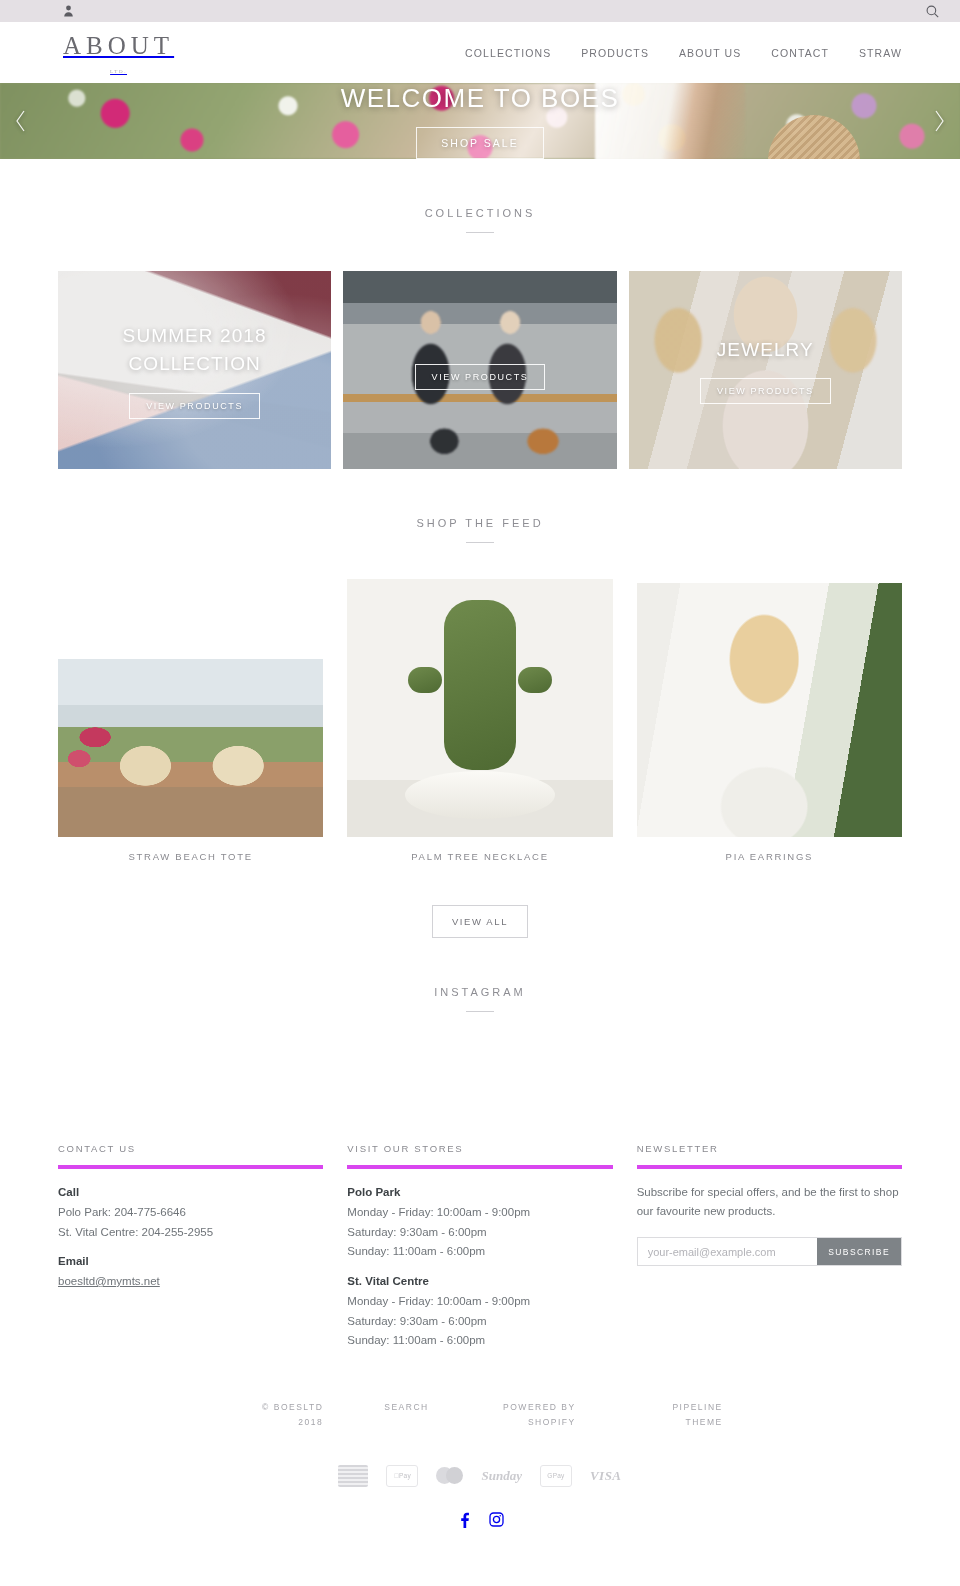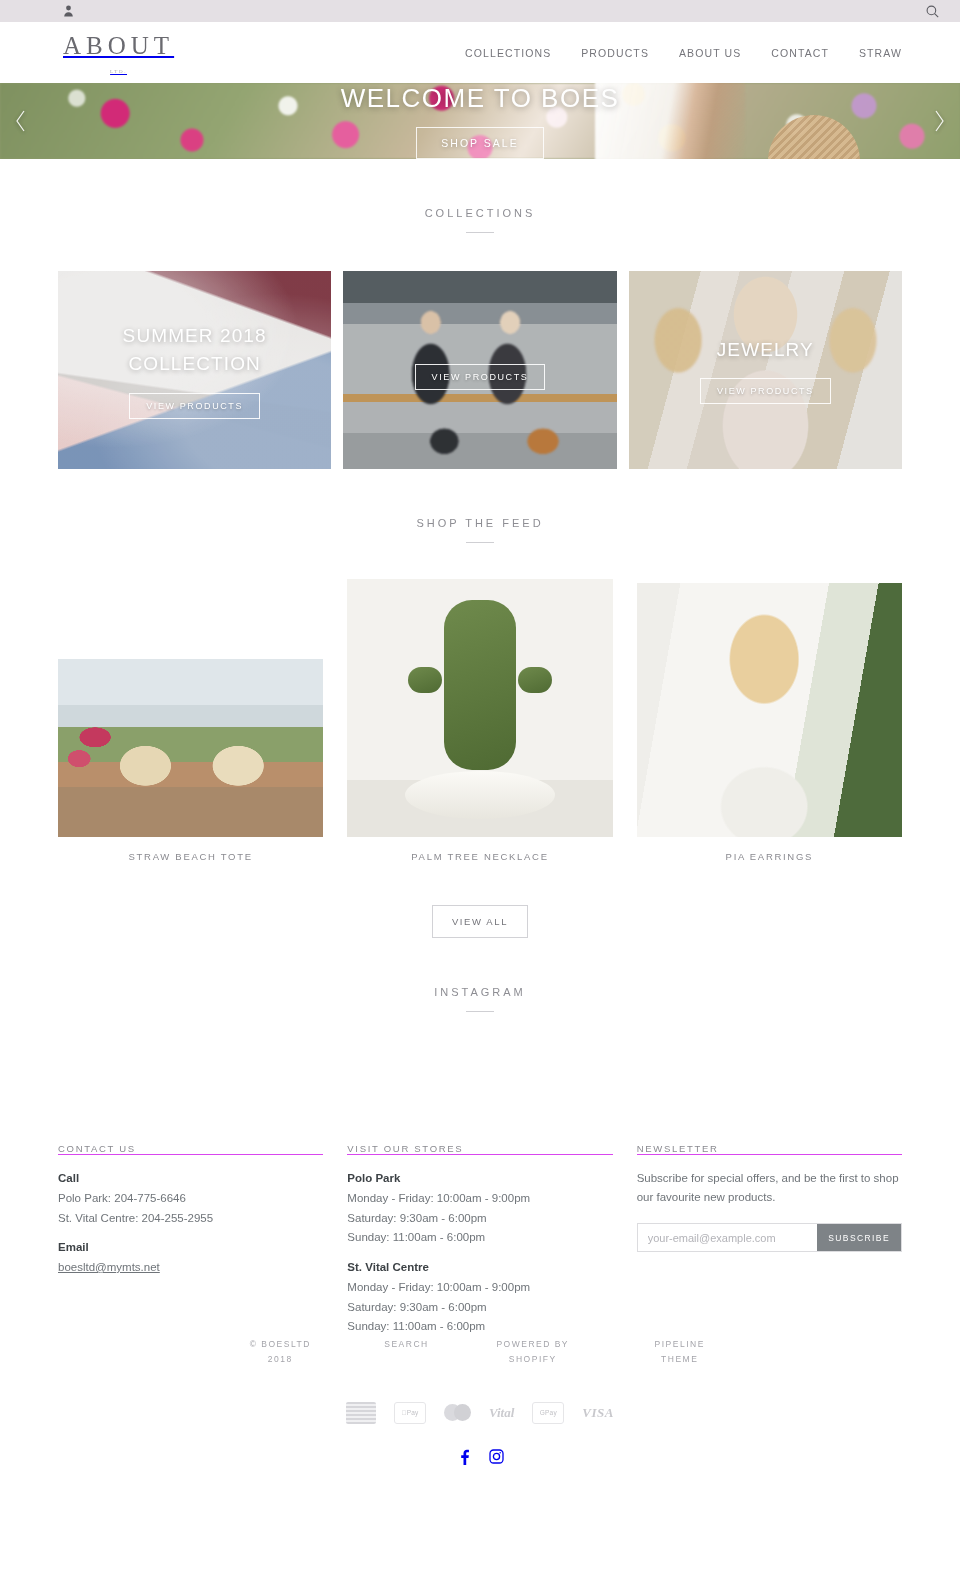--- a/index.html
+++ b/index.html
@@ -343,21 +343,22 @@
   .footer-cols {
     display: grid;
     grid-template-columns: repeat(3, 1fr);
     gap: 24px;
     padding-top: 35px;
   }
   .footer-title {
     font-size: 9.5px;
     letter-spacing: 1.7px;
     color: #8a8a90;
-    border-bottom: 1px solid #d946ef;
+    padding-bottom: 11px;
+    border-bottom: 4px solid #d946ef;
   }
   .footer-body { padding-top: 14px; font-size: 11.5px; line-height: 1.72; color: #6f7479; }
   .footer-strong { font-weight: bold; color: #3d4246; }
   .footer-gap { height: 10px; }
   .footer-link { color: #6f7479; text-decoration: underline; }
   .news-copy { font-size: 11.5px; line-height: 1.62; color: #6f7479; }
   .news-form {
     margin-top: 17px;
     display: flex;
     border: 1px solid #dcdcdf;
@@ -380,27 +381,28 @@
     background: #7e8387;
     color: #fff;
     font-size: 8.5px;
     letter-spacing: 1.4px;
     padding: 0 11px;
     cursor: pointer;
     font-family: "Liberation Sans", sans-serif;
   }
 
   .footer-bottom {
+    margin-top: 49px;
     display: flex;
     justify-content: center;
     gap: 61px;
     font-size: 8.5px;
     letter-spacing: 1.5px;
     color: #a4a4aa;
-    text-align: center;
+    text-align: right;
     line-height: 1.75;
   }
   .fb-item { max-width: 86px; }
   .fb-link { color: #a4a4aa; text-decoration: none; }
 
   .payments {
     margin-top: 35px;
     display: flex;
     justify-content: center;
     align-items: center;
@@ -623,21 +625,21 @@
           <span></span>
           <span>Pay</span>
         </div>
       </div>
     <div class="pay">
         <div class="mc-wrap">
           <div class="mc-c"></div>
           <div class="mc-c"></div>
         </div>
       </div>
-    <div class="pay paypal">Vital</div>
+    <div class="pay paypal">Sunday</div>
     <div class="pay">
         <div class="pay-box">
           <span>G</span>
           <span>Pay</span>
         </div>
       </div>
     <div class="pay visa">VISA</div>
   </div>
 
   <div class="socials">

